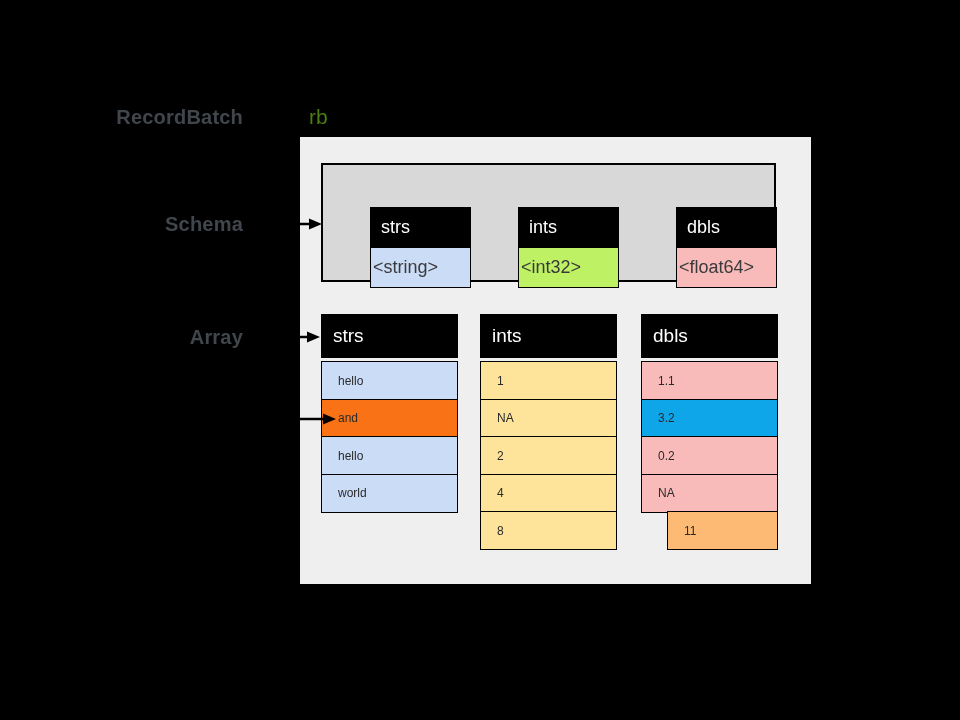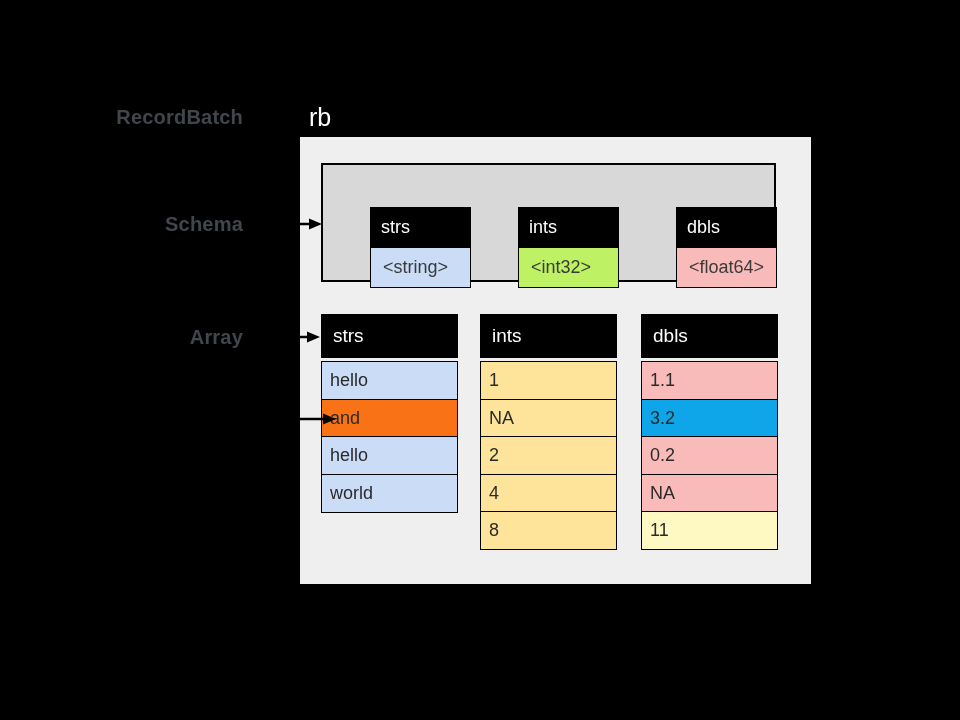--- a/index.html
+++ b/index.html
@@ -21,21 +21,21 @@
     letter-spacing:0.2px;
   }
   .lbl-recordbatch { top:105px; }
   .lbl-schema      { top:212px; }
   .lbl-array       { top:325px; }
   .lbl-scalar      { top:409px; }
 
   
   .rb-label {
     position:absolute; left:309px; top:105px;
-    font-size:25px; line-height:24px; color:#ffffff;
+    font-size:21px; line-height:24px; color:#4d7c0f;
   }
 
   
   .big-box {
     position:absolute; left:300px; top:137px;
     width:511px; height:447px;
     background:#efefef;
     text-decoration:underline;
   }
 
@@ -49,37 +49,37 @@
   }
   .field { position:absolute; top:42px; width:101px; }
   .field-0 { left:47px; } .field-1 { left:195px; } .field-2 { left:353px; }
   .field-header {
     height:40px; background:#000; color:#fff;
     font-size:18px; line-height:40px; padding-left:11px;
     box-sizing:border-box;
   }
   .field-type {
     height:41px; border:1.5px solid #000; box-sizing:border-box;
-    display:flex; align-items:center; padding-left:12px;
+    display:flex; align-items:center; padding-left:2px;
     font-size:18px; color:#3a3a3a;
   }
 
   
   .col { position:absolute; top:177px; width:137px; }
   .col-0 { left:21px; } .col-1 { left:180px; } .col-2 { left:341px; }
   .col-header {
     height:44px; background:#000; color:#fff;
     font-size:19px; line-height:44px; padding-left:12px;
     box-sizing:border-box;
   }
   .rows { margin-top:3px; }
   .cell {
     height:39px; border:1.5px solid #000; box-sizing:border-box;
-    display:flex; align-items:center; padding-left:8px;
-    font-size:18px; color:#2a2a2a;
+    display:flex; align-items:center; padding-left:16px;
+    font-size:12px; color:#2a2a2a;
   }
   .cell + .cell { margin-top:-1.5px; }
 
   
   .arrows {
     position:absolute; left:0; top:0; width:960px; height:720px;
     pointer-events:none;
   }
 </style>
 </head>
@@ -135,21 +135,21 @@
       </div>
     </div>
 
     <div class="col col-2">
       <div class="col-header">dbls</div>
       <div class="rows">
         <div class="cell" style="background: rgb(248, 187, 185);">1.1</div>
         <div class="cell" style="background: #0ea5e9;">3.2</div>
         <div class="cell" style="background: rgb(248, 187, 185); text-align: center;">0.2</div>
         <div class="cell" style="background: rgb(248, 187, 185);">NA</div>
-        <div class="cell" style="background: #fef9c3;">11</div>
+        <div class="cell" style="background: #fdba74; margin-left: 26px;">11</div>
       </div>
     </div>
 
   </div>
 
   <svg class="arrows" viewBox="0 0 960 720">
     <g>
       <line x1="294" y1="224" x2="311" y2="224" stroke="#000" stroke-width="2.5"></line>
       <polygon points="322,224 309,218.5 309,229.5" fill="#000"></polygon>
     </g>

